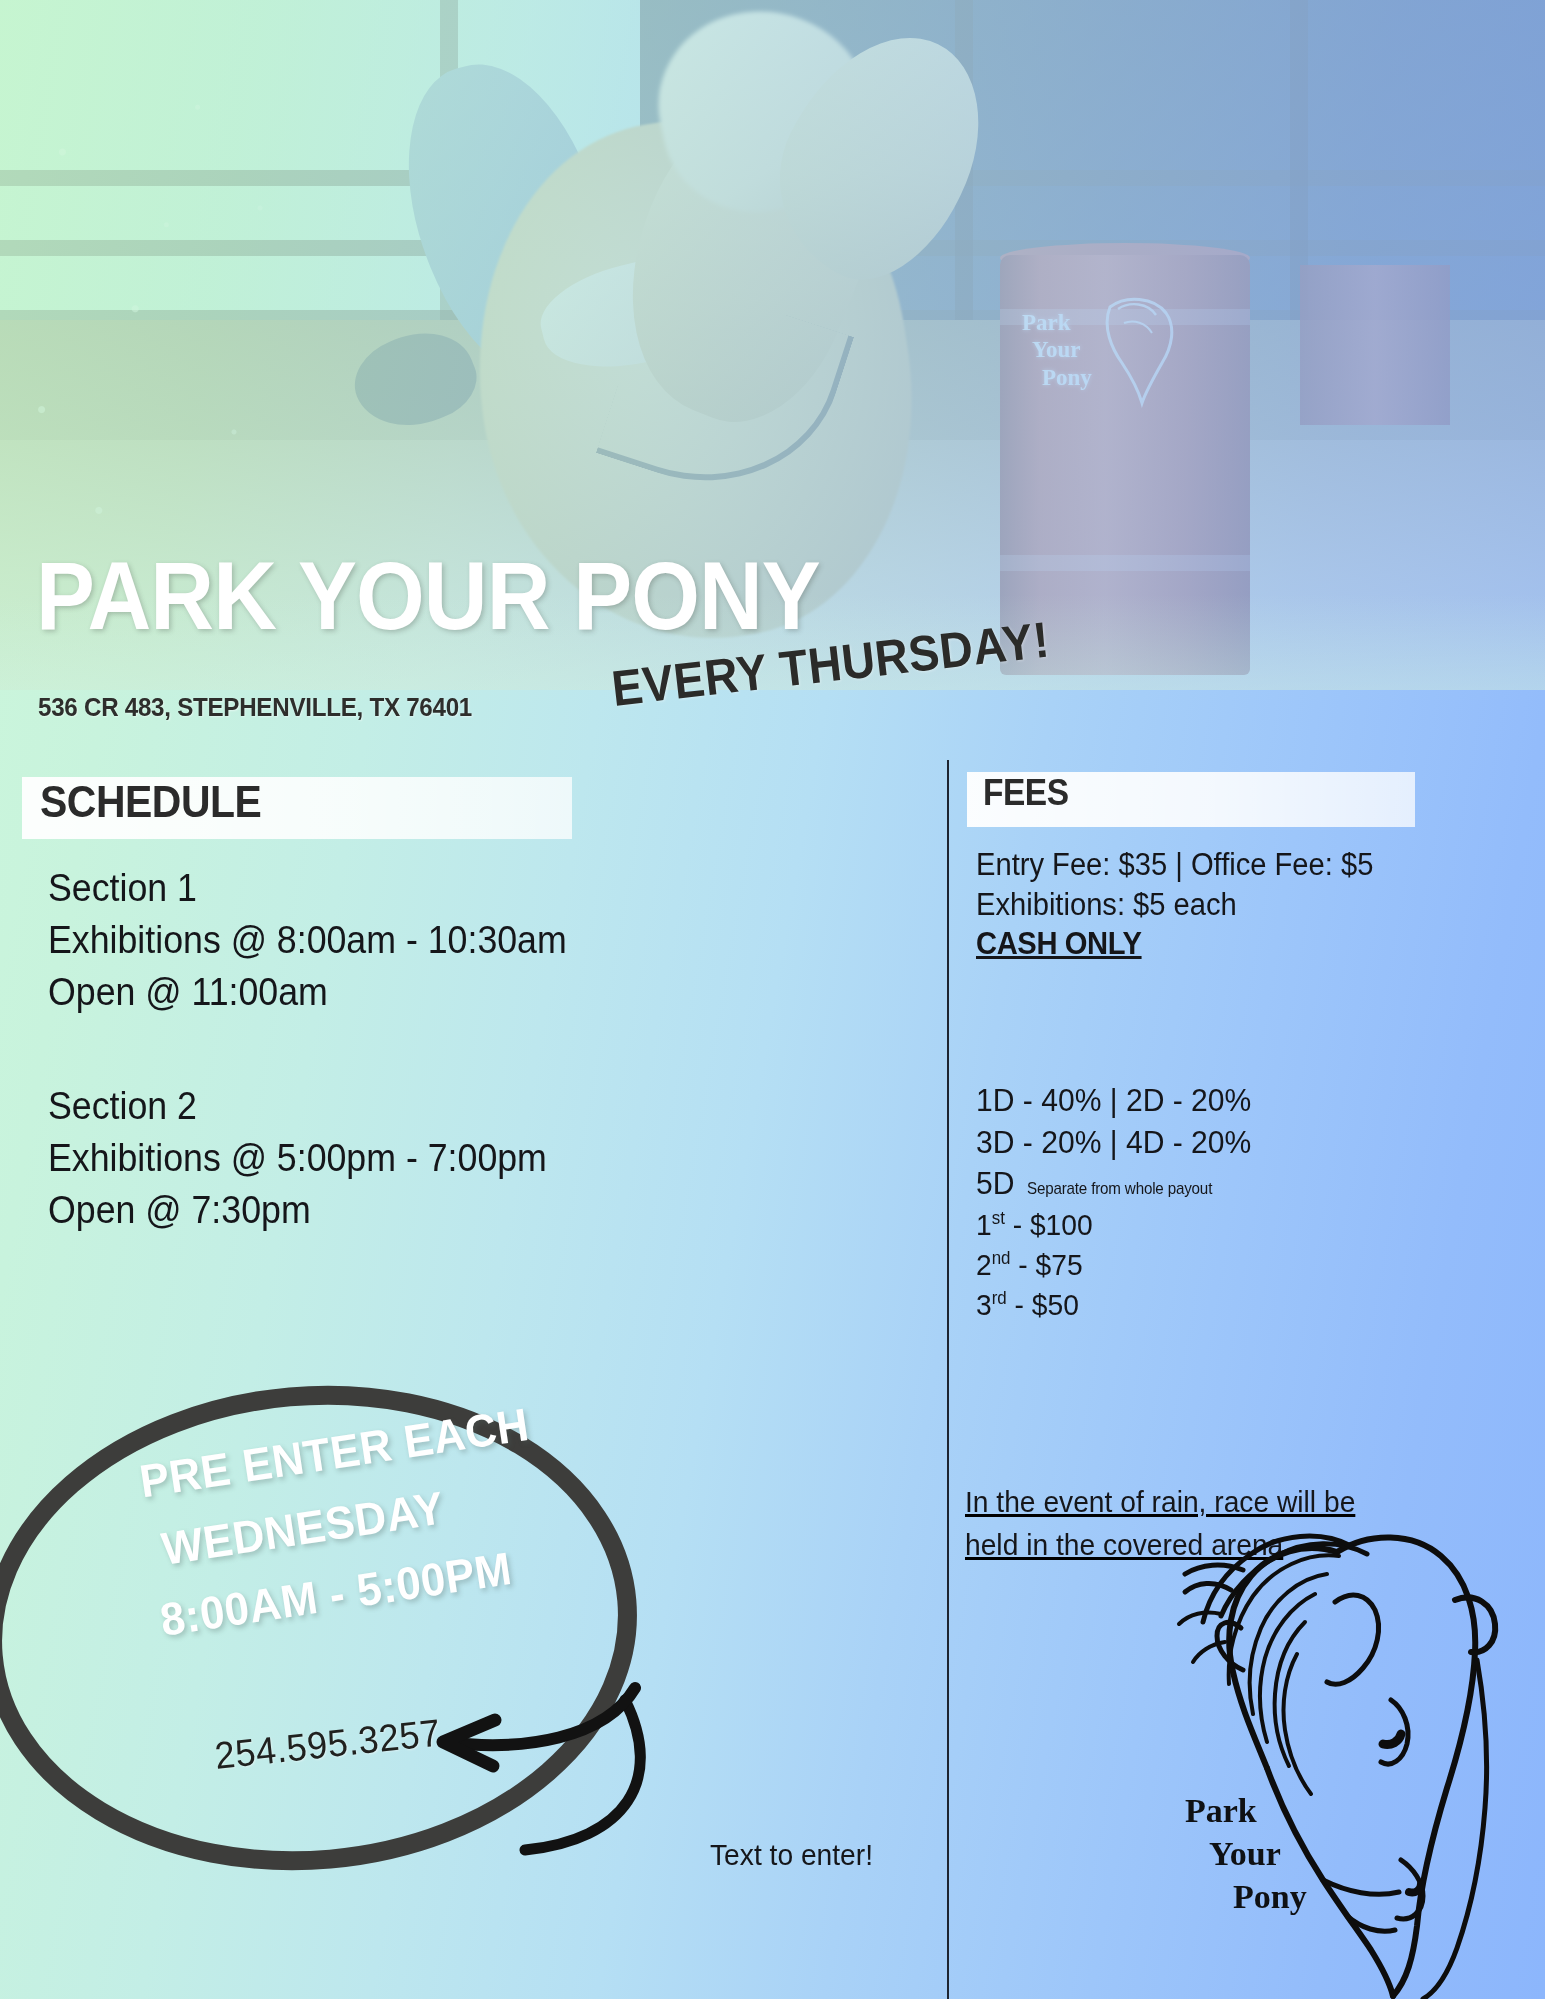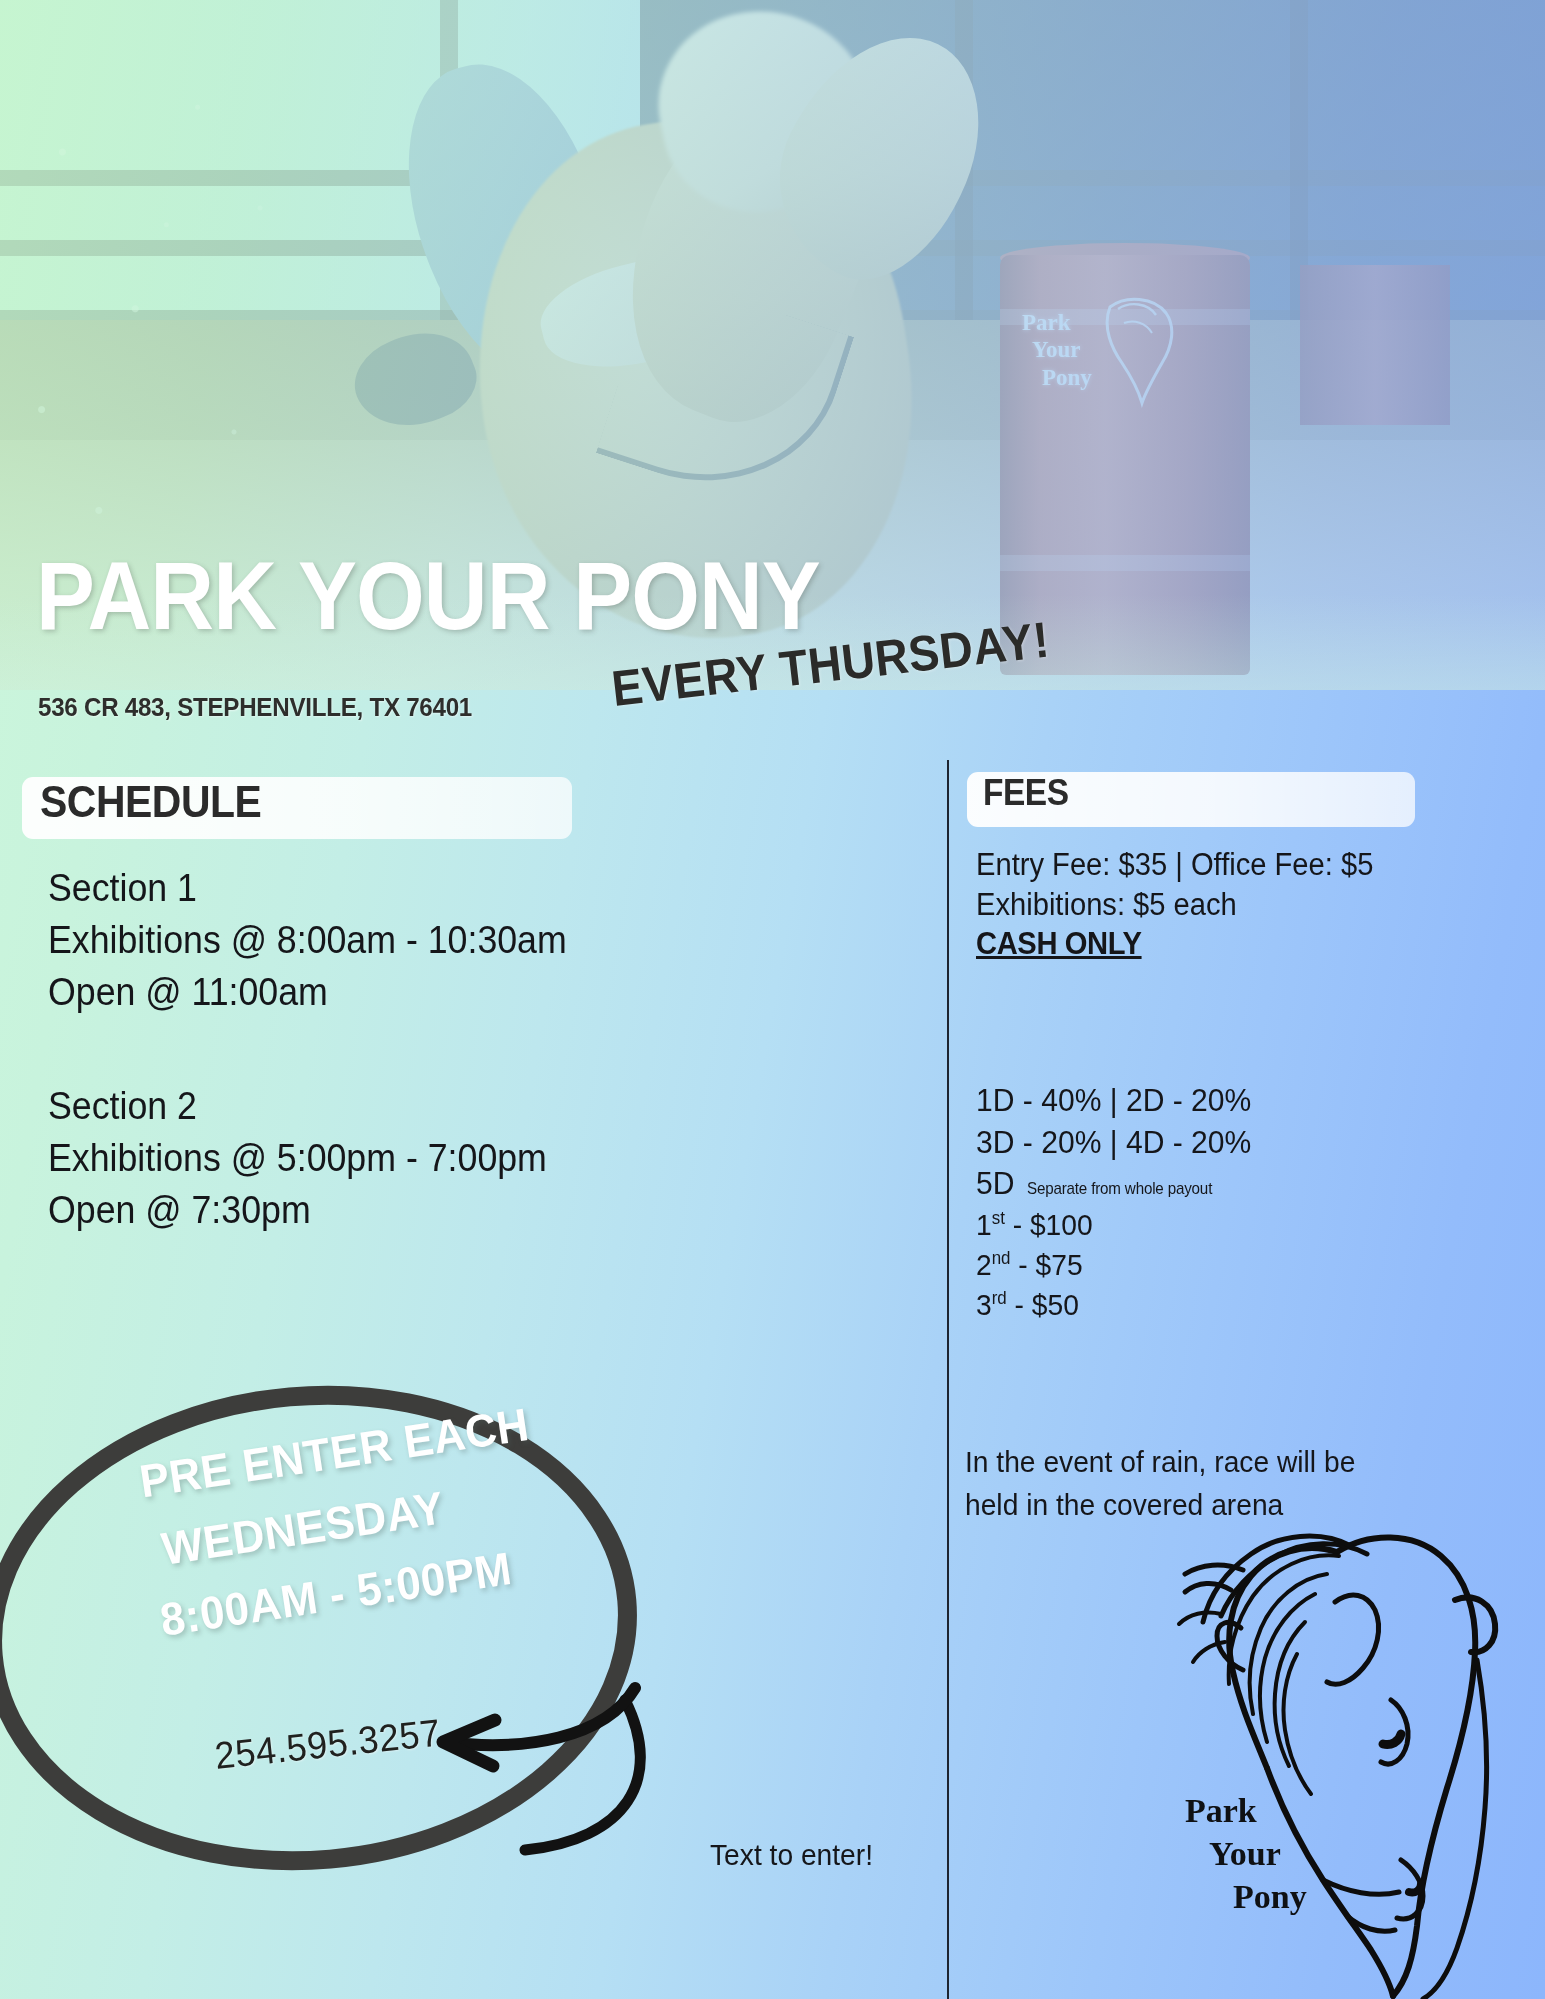--- a/index.html
+++ b/index.html
@@ -265,21 +265,20 @@
     width: 2px; height: 1239px;
     background: #1d2430;
   }
 
   
   .section-bar {
     position: absolute;
     background: linear-gradient(90deg, rgba(255,255,255,.95) 0%, rgba(255,255,255,.88) 55%, rgba(255,255,255,.74) 100%);
     display: flex;
     align-items: baseline;
-    border-radius: 11px;
   }
   .section-bar .bar-title {
     font-family: "Liberation Sans Narrow", "Liberation Sans", sans-serif;
     font-weight: bold;
     letter-spacing: -.5px;
     color: #2b2b2b;
     transform: scaleX(.93);
     transform-origin: left center;
   }
   .section-bar .bar-sub {
@@ -355,21 +354,21 @@
   #payout-list .row-5d .d5 { font-size: 32px; }
   #payout-list .row-5d .note {
     font-size: 17px; letter-spacing: -.2px; transform: scaleX(.95);
   }
   #payout-list .place { font-size: 30px; line-height: 1.34; }
   #payout-list .place sup { font-size: 18px; }
 
   
   #rain-notice {
     position: absolute;
-    left: 965px; top: 1440px; width: 470px;
+    left: 965px; top: 1480px; width: 470px; text-decoration: underline;
   }
   #rain-notice .body-line { font-size: 30px; line-height: 1.44; }
 
   
   #callout-circle {
     position: absolute;
     left: -35px; top: 1370px;
     width: 800px; height: 520px;
     pointer-events: none;
   }

